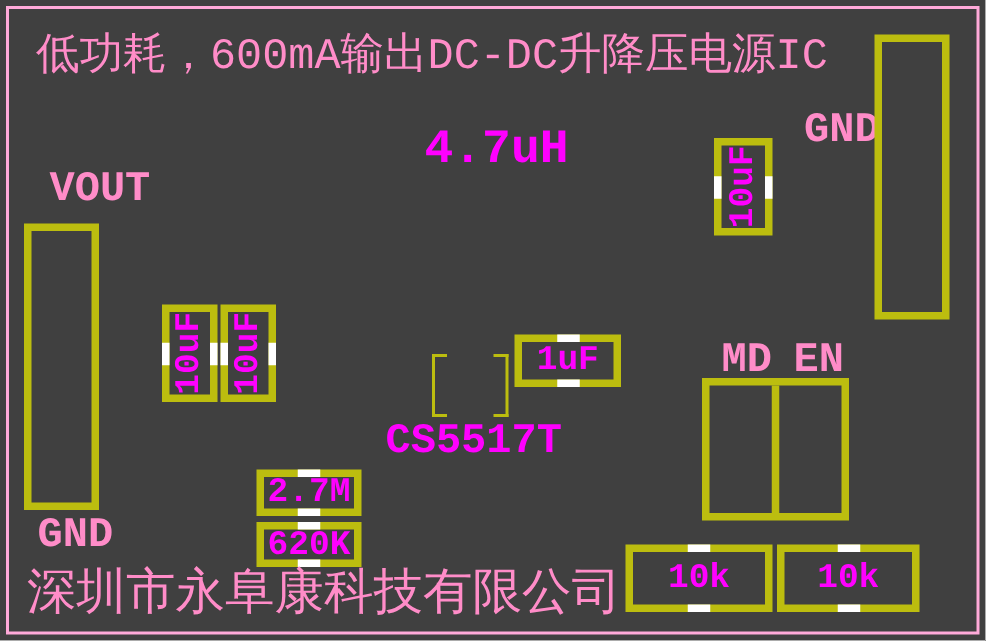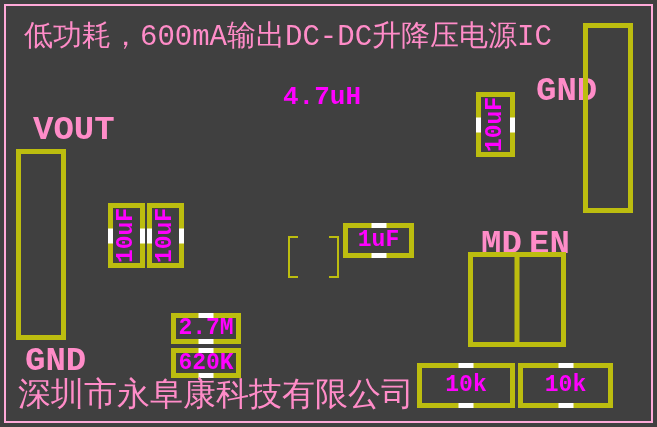--- a/index.html
+++ b/index.html
@@ -13,21 +13,21 @@
     position:relative;width:657px;height:427px;background:#404040;
     font-family:Liberation Mono, monospace;overflow:hidden;
   }
   .page-border{
     position:absolute;left:4px;top:4px;right:4px;bottom:4px;
     border:2px solid var(--pink-border);pointer-events:none;
   }
   
   .plabel{
     position:absolute;color:var(--pink);font-weight:bold;
-    font-size:34px;line-height:1;letter-spacing:0px;white-space:nowrap;
+    font-size:28px;line-height:1;letter-spacing:0px;white-space:nowrap;
   }
   .title{
     position:absolute;left:24px;top:22px;color:var(--pink);
     font-size:29px;line-height:1.1;font-weight:normal;white-space:nowrap;
   }
   .subtitle{
     position:absolute;left:25px;top:58px;color:var(--pink);
     font-size:24px;font-weight:normal;white-space:nowrap;
   }
   .company{
@@ -79,21 +79,21 @@
   .bracket.right{border-right:2px solid var(--olive);border-top:2px solid var(--olive);border-bottom:2px solid var(--olive);}
 </style>
 </head>
 <body>
 
 <div class="screen">
 
   <div class="page-border"></div>
 
   <div class="title">低功耗，600mA输出DC-DC升降压电源IC</div>
-  <div class="val val-free" style="left:283px;top:84px;font-size:26px;">4.7uH</div>
+  <div class="val val-free" style="left:283px;top:84px;font-size:32px;">4.7uH</div>
 
   <div class="plabel" style="left:33px;top:113px;">VOUT</div>
   <div class="plabel" style="left:536px;top:74px;">GND</div>
   <div class="plabel" style="left:481px;top:227px;">MD</div>
   <div class="plabel" style="left:529px;top:227px;">EN</div>
   <div class="plabel" style="left:25px;top:344px;">GND</div>
 
   <div class="pad-rect" style="left:16px;top:149px;width:50px;height:191px;"></div>
   <div class="pad-rect" style="left:583px;top:23px;width:50px;height:190px;"></div>
 
@@ -107,20 +107,21 @@
   <div class="fp gap-v" style="left:476px;top:92px;width:39px;height:65px;">
     <span class="val rot">10uF</span>
   </div>
 
   <div class="fp gap-h" style="left:343px;top:223px;width:71px;height:35px;">
     <span class="val">1uF</span>
   </div>
 
   <div class="bracket left" style="left:288px;top:236px;"></div>
   <div class="bracket right" style="left:329px;top:236px;"></div>
+  <div class="chipname">CS5517T</div>
 
   <div class="fp gap-h" style="left:171px;top:313px;width:70px;height:31px;">
     <span class="val">2.7M</span>
   </div>
   <div class="fp gap-h" style="left:171px;top:348px;width:70px;height:30px;">
     <span class="val">620K</span>
   </div>
 
   <div class="pad-rect" style="left:468px;top:252px;width:98px;height:95px;">
     <div class="divider-v"></div>

